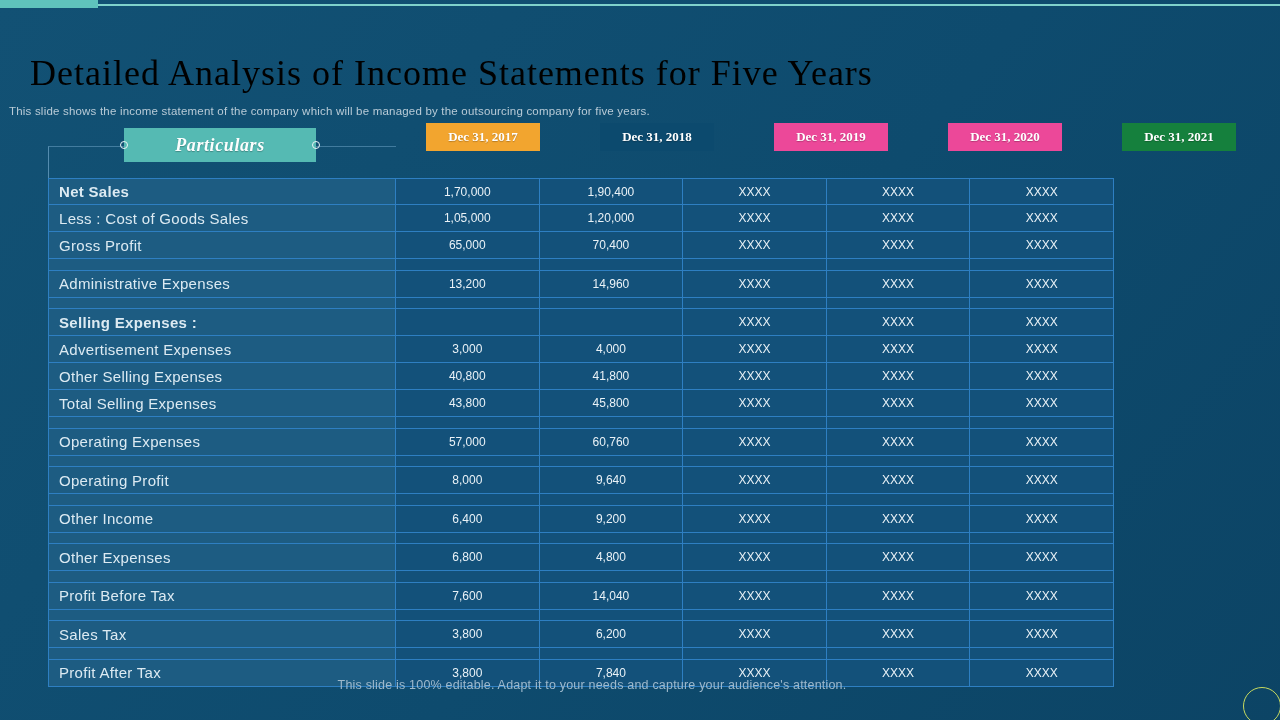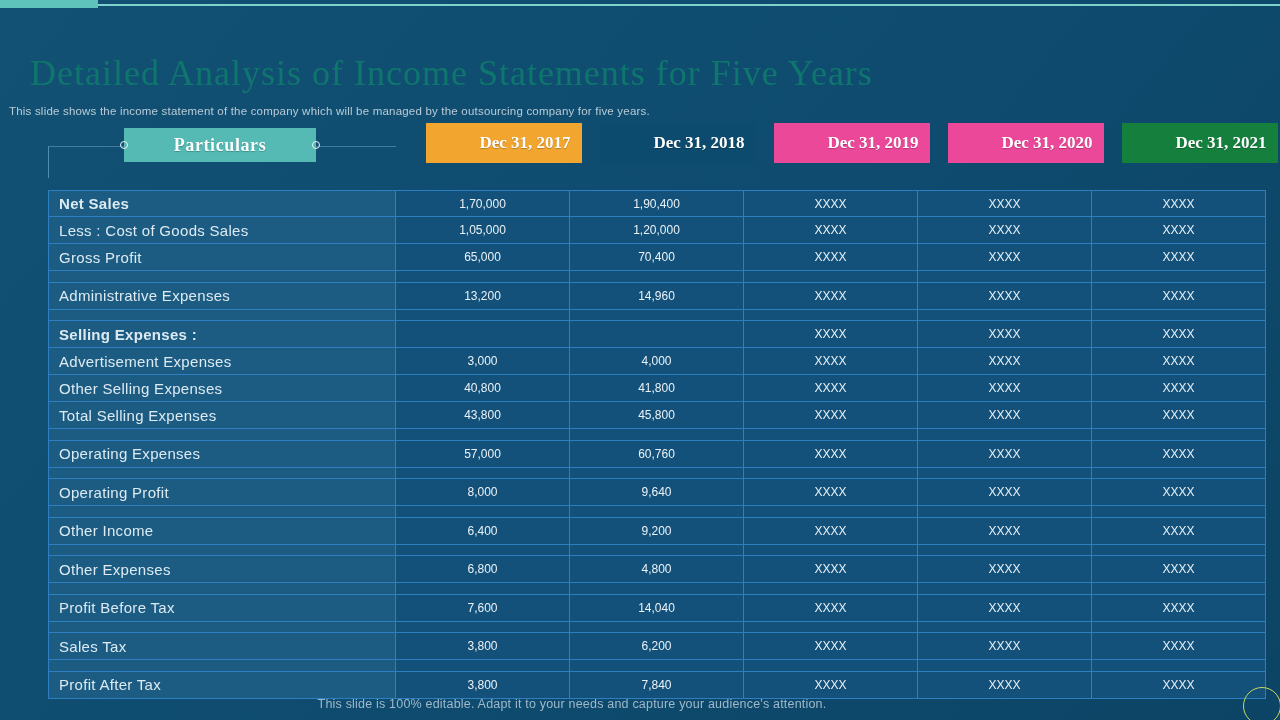--- a/index.html
+++ b/index.html
@@ -6,63 +6,62 @@
   body{
     width:1280px;height:720px;position:relative;overflow:hidden;
     background:linear-gradient(130deg,#125174 0%,#0E4B6E 55%,#0C4465 100%);
     font-family:"Liberation Sans",sans-serif;
   }
   .top-accent-bar{position:absolute;left:0;top:0;width:98px;height:8px;background:#5FC3BC;}
   .top-accent-line{position:absolute;left:98px;top:4px;width:1182px;height:2px;background:#7FD2CB;}
   .title{
     position:absolute;left:30px;top:28px;white-space:nowrap;
     font-family:"Liberation Serif",serif;font-size:36px;font-weight:400;
-    color:#0f766e;letter-spacing:1px;
+    color:#000000;letter-spacing:1px;
   }
   .subtitle{position:absolute;left:9px;top:85px;font-size:11.5px;color:#B9CBD7;letter-spacing:0.2px;margin-top:20px;}
   .label-header-outline{
     position:absolute;left:48px;top:146px;width:348px;height:32px;box-sizing:border-box;
     border-left:1px solid rgba(140,190,225,0.55);border-top:1px solid rgba(140,190,225,0.40);
   }
   .particulars{
     position:absolute;left:124px;top:128px;width:192px;height:34px;background:#55BAB3;
     display:flex;align-items:center;justify-content:center;
     font-family:"Liberation Serif",serif;font-weight:bold;font-size:18px;color:#FBFEFE;
-    letter-spacing:0.6px;text-shadow:0 1px 1px rgba(0,0,0,0.25);
+    letter-spacing:0.6px;text-shadow:0 1px 1px rgba(0,0,0,0.25);font-style:italic;
   }
   .handle{
     position:absolute;width:6px;height:6px;border:1px solid #EAF4F6;border-radius:50%;
     top:50%;transform:translateY(-50%);background:transparent;
   }
   .handle.left{left:-4px;} .handle.right{right:-4px;}
   .date-chip{
-    position:absolute;top:123px;width:114px;height:40px;
+    position:absolute;top:123px;width:114px;height:28px;
     display:flex;align-items:center;justify-content:center;
-    font-family:"Liberation Serif",serif;font-weight:bold;font-size:17px;color:#FFFFFF;
+    font-family:"Liberation Serif",serif;font-weight:bold;font-size:13px;color:#FFFFFF;
     text-shadow:0 1px 1px rgba(0,0,0,0.25);
-    padding-left:42px;
-  }
-  .table-wrap{position:absolute;left:48px;top:178px;width:1218px;margin-top:12px;}
+  }
+  .table-wrap{position:absolute;left:48px;top:178px;width:1066px;}
   .t-row{display:flex;height:27px;}
   .t-row.spacer{height:11.5px;}
   .cell{border-right:1.5px solid #2E7FC2;border-bottom:1.5px solid #2E7FC2;box-sizing:border-box;}
   .t-row:first-child .cell{border-top:1.5px solid #2E7FC2;}
   .label-cell{
     width:348px;flex:0 0 348px;background:#1D5C82;border-left:1.5px solid #2E7FC2;
     color:#DCEAF2;font-size:15px;letter-spacing:0.3px;
     display:flex;align-items:center;padding-left:10px;overflow:hidden;white-space:nowrap;
   }
   .t-row.spacer .label-cell{padding-left:0;}
   .bold{font-weight:bold;}
   .value-cell{
     flex:1;background:#13517A;color:#EAF2F7;font-size:12px;
     display:flex;align-items:center;justify-content:center;overflow:hidden;
   }
-  .footer{position:absolute;left:0;width:1144px;top:697px;text-align:center;
-    font-size:12.5px;color:#9EB9CC;letter-spacing:0.2px;}
+  .footer{position:absolute;left:0;width:1144px;top:678px;text-align:center;
+    font-size:12.5px;color:#9EB9CC;letter-spacing:0.2px;padding-left:20px;}
   .corner-circle{
     position:absolute;left:1243px;top:687px;width:38px;height:38px;box-sizing:border-box;
     border:1.5px solid #C6D95F;border-radius:50%;
   }
 </style>
 </head>
 <body>
 
 <div class="top-accent-bar"></div>
 <div class="top-accent-line"></div>

